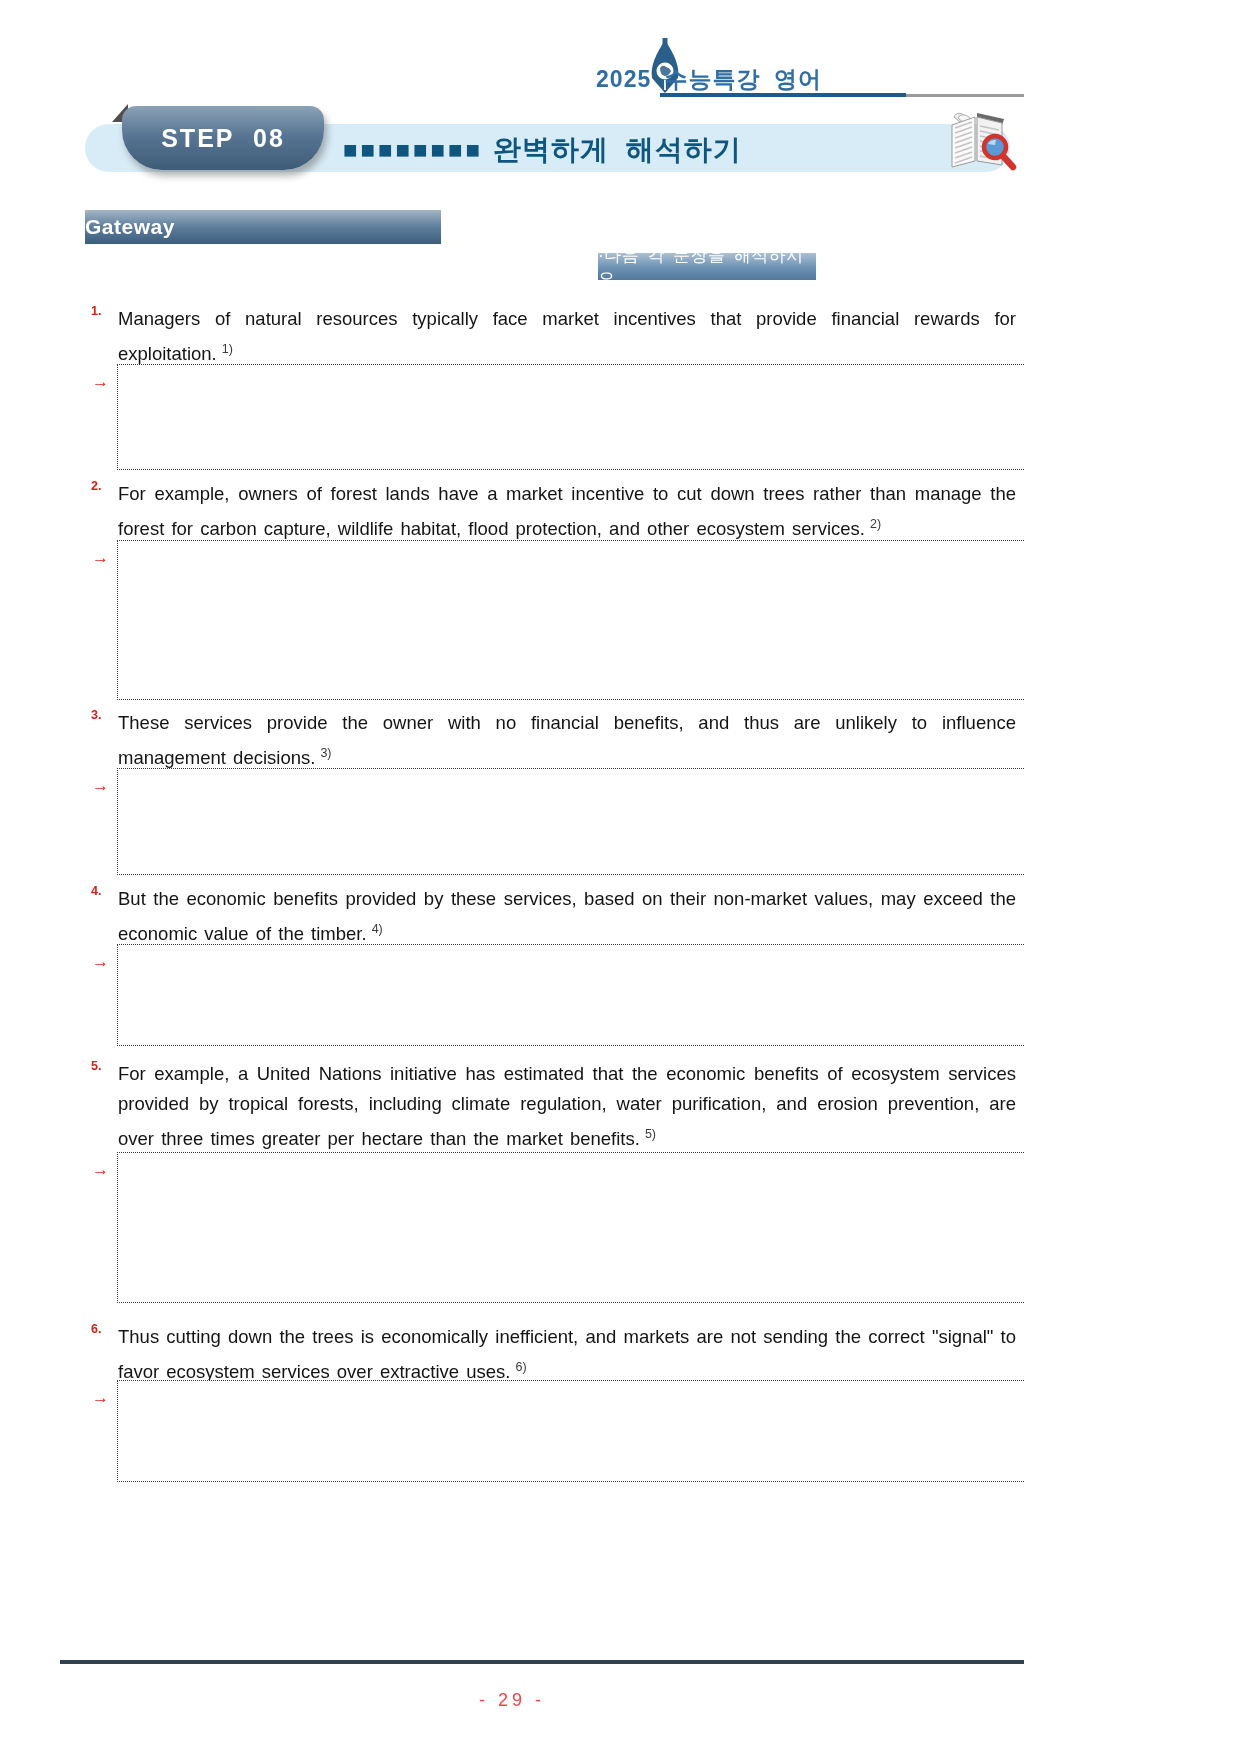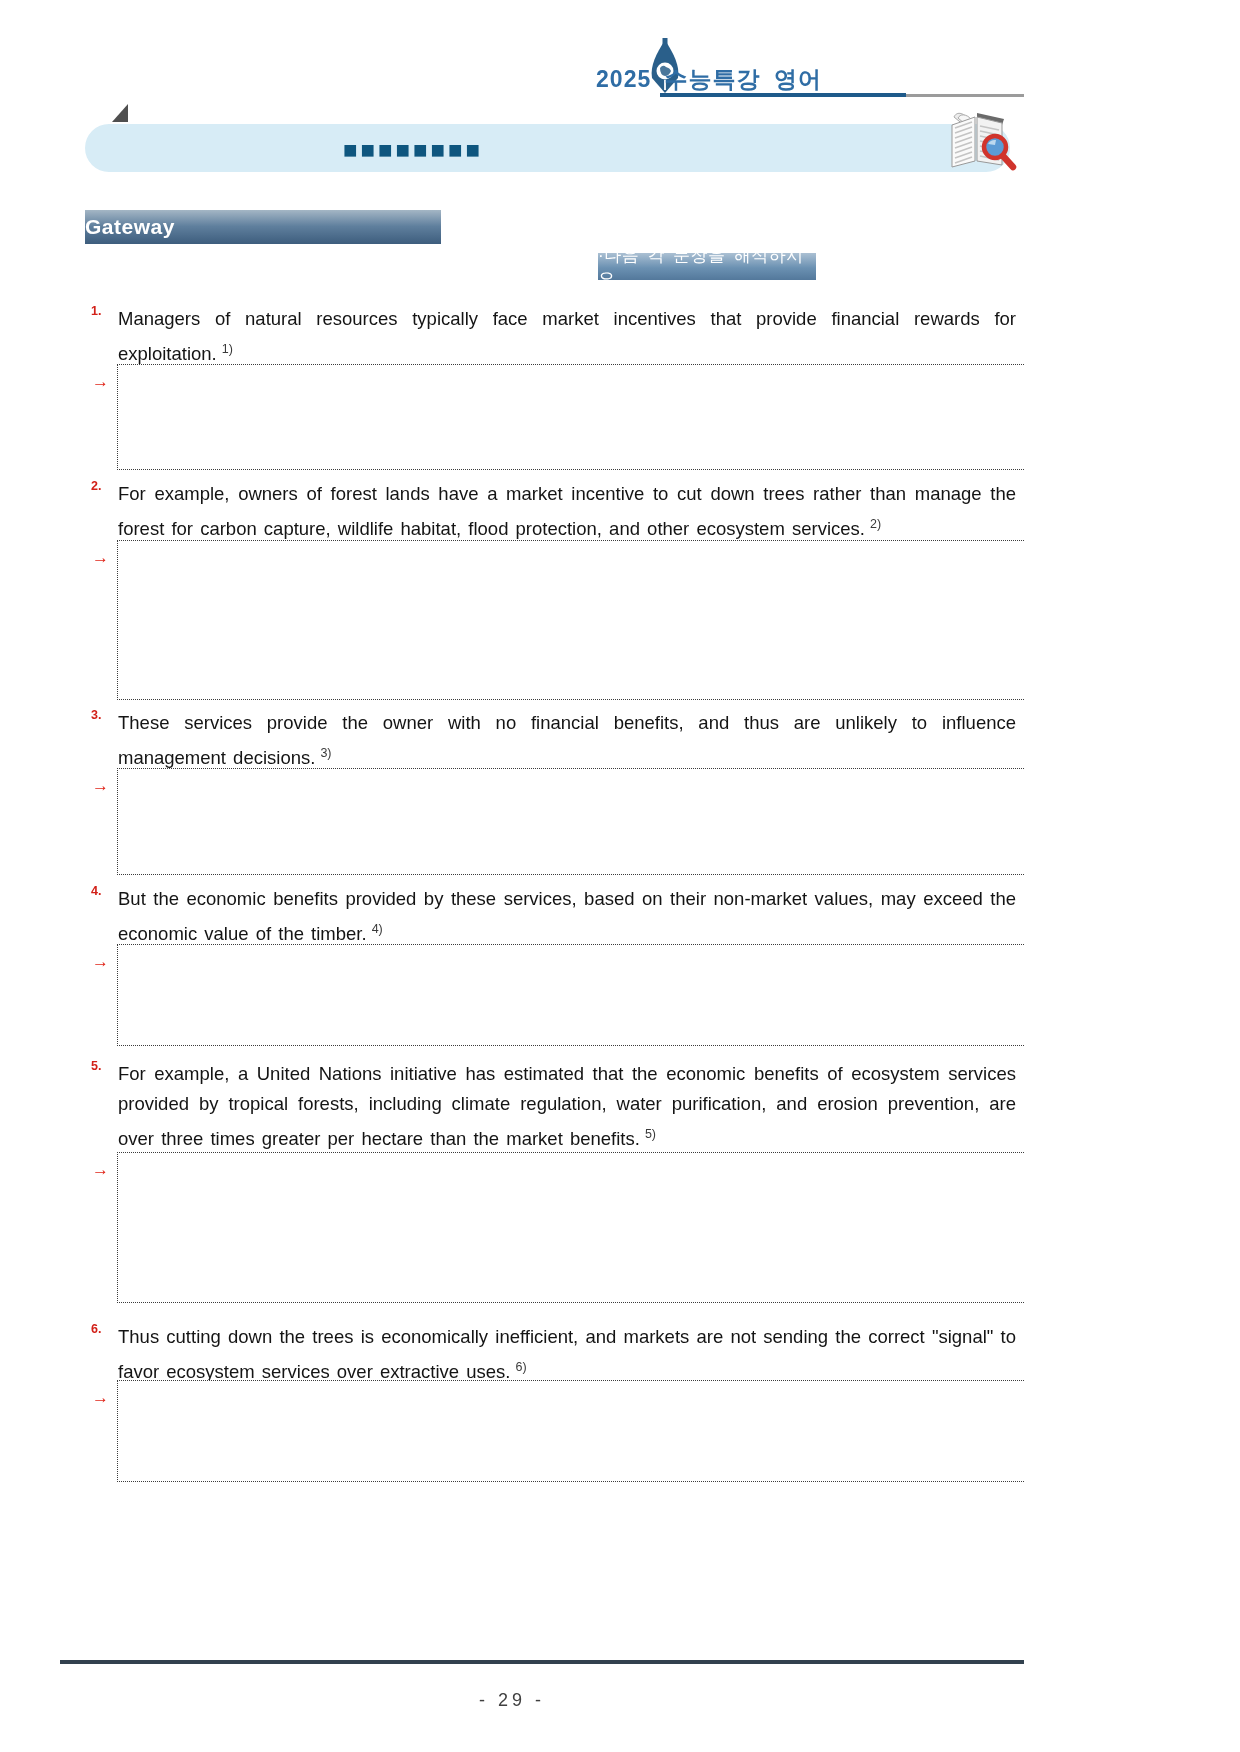--- a/index.html
+++ b/index.html
@@ -44,21 +44,21 @@
   .snum{position:absolute;left:-27px;top:0;color:#d22018;font-size:12.5px;font-weight:bold;}
   .stext{margin:0;font-size:18.5px;line-height:30px;color:#141414;text-align:justify;word-spacing:2px;}
   .ref{font-size:12.5px;color:#3a3a3a;margin-left:5px;vertical-align:7px;letter-spacing:0;}
 
   .answer{position:absolute;left:117px;width:911px;border:1.5px dotted #3c3c3c;background:#fff;}
   .arrow{position:absolute;left:-26px;top:7px;color:#e02418;font-size:17px;font-weight:bold;}
 
   
   .footer-line{position:absolute;left:60px;top:1660px;width:1120px;height:4px;background:#32414e;}
   .page-number{position:absolute;left:0;top:1690px;width:100%;text-align:center;
-               font-size:18px;color:#404040;letter-spacing:4px;}
+               font-size:18px;color:#ef4444;letter-spacing:4px;}
 </style>
 </head>
 <body>
 
 <div id="page">
 
   <div class="logo">
     <svg width="46" height="58" viewBox="0 0 46 58">
       <rect x="20.5" y="0" width="5" height="7" fill="#2a5f8a"></rect>
       <path d="M23 2 C14 16 8 28 10 40 L23 55 L36 40 C38 28 32 16 23 2 Z" fill="#2a5f8a"></path>
@@ -66,22 +66,24 @@
       <path d="M18 30 q3 -4 6 -1 q4 1 5 4 q-2 5 -6 5 q-5 -1 -5 -8 Z" fill="#2a5f8a" opacity="0.85"></path>
       <rect x="22.1" y="42" width="1.8" height="10" fill="#ffffff"></rect>
     </svg>
   </div>
   <div class="header-title">2025 수능특강 영어</div>
   <div class="hline-blue"></div>
   <div class="hline-gray"></div>
 
   <div class="step-pill"></div>
   <div class="badge-fold"></div>
+  <div class="step-badge">STEP 08</div>
   <div class="step-title-row">
     <span class="step-squares">■■■■■■■■</span>
+    <span class="step-title">완벽하게 해석하기</span>
   </div>
   <div style="position:absolute;left:942px;top:108px;">
     <svg width="76" height="66" viewBox="0 0 76 66">
       <path d="M28 13 C21 3 14 4 12 9 L28 22 Z" fill="#ededed" stroke="#aaa" stroke-width="1"></path>
       <path d="M30 12 C24 5 18 6 16 10 L30 22 Z" fill="#f7f7f7" stroke="#aaa" stroke-width="1"></path>
       <path d="M10 17 L33 9 L33 53 L10 59 Z" fill="#fafafa" stroke="#999" stroke-width="1"></path>
       <g stroke="#c4c4c4" stroke-width="1.6">
         <line x1="13" y1="20" x2="30" y2="14"></line>
           <line x1="13" y1="25" x2="30" y2="19"></line>
         <line x1="13" y1="30" x2="30" y2="24"></line>

